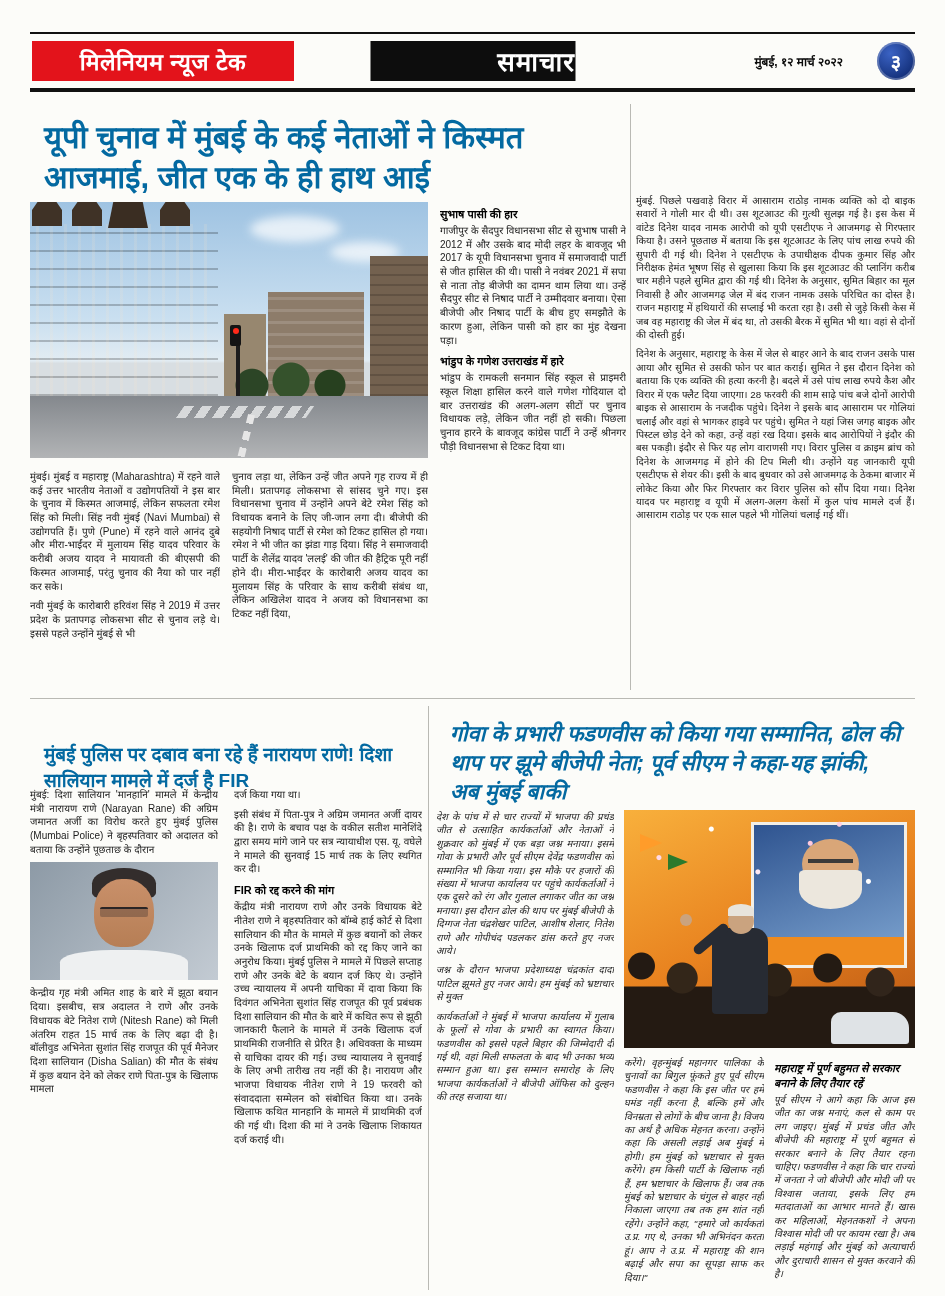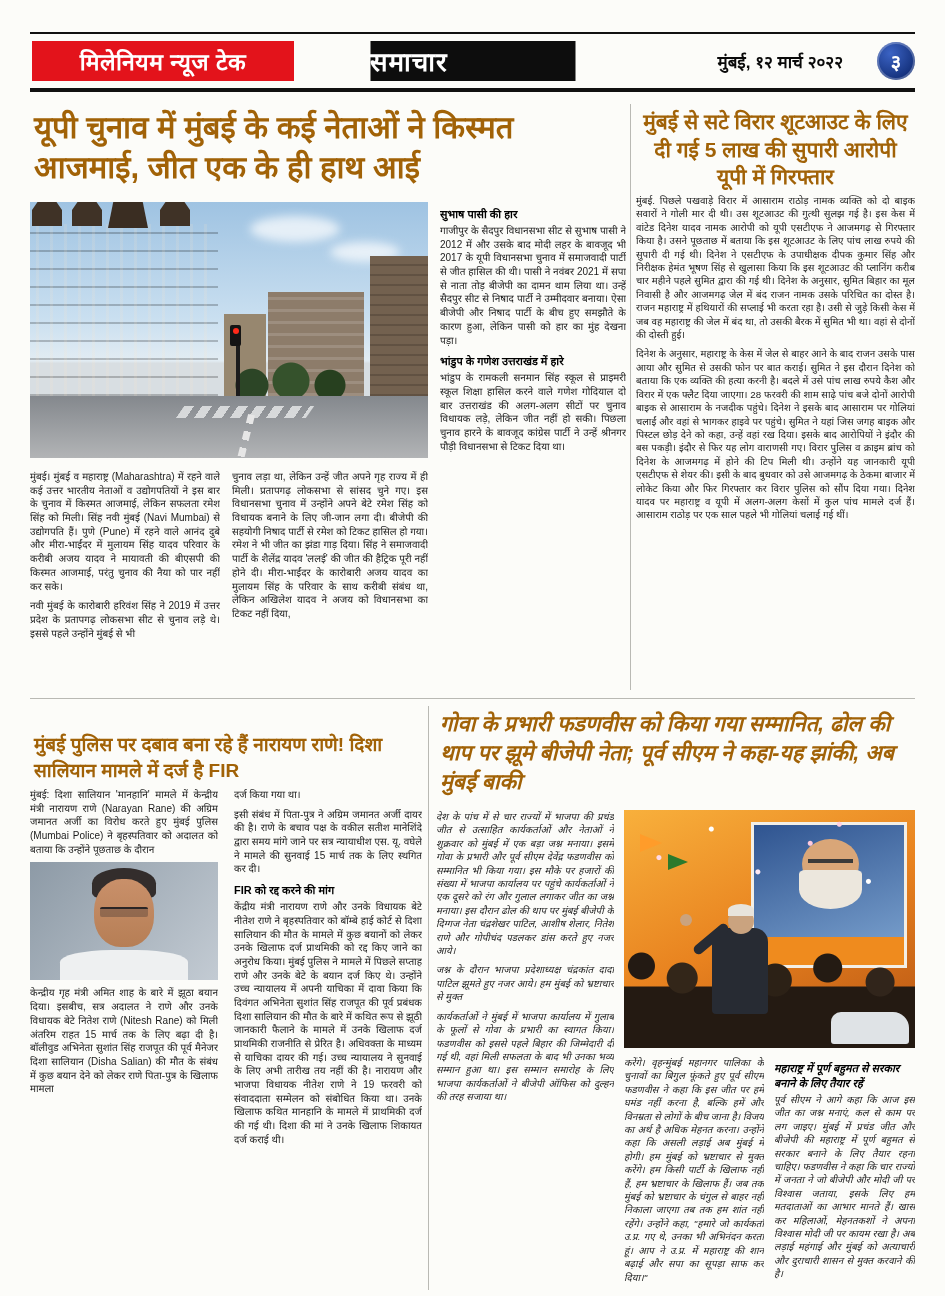--- a/index.html
+++ b/index.html
@@ -8,40 +8,40 @@
     background:#fcfcf9;overflow:hidden;
     font-family:"Liberation Sans","DejaVu Sans",sans-serif;color:#111;
   }
   
   .masthead{position:absolute;left:30px;top:32px;width:885px;height:54px;
     border-top:2px solid #111;border-bottom:4px solid #111;}
   .brand-box{position:absolute;left:2px;top:7px;width:262px;height:40px;
     background:#e3131b;display:flex;align-items:center;justify-content:center;}
   .brand-box span{color:#fff;font-weight:800;font-size:23px;letter-spacing:.5px;}
   .section-box{position:absolute;left:50%;transform:translateX(-50%);top:7px;width:205px;height:40px;
-    background:#0d0d0d;display:flex;align-items:center;justify-content:flex-start;}
+    background:#0d0d0d;display:flex;align-items:center;justify-content:flex-end;}
   .section-box span{color:#fff;font-weight:800;font-size:26px;letter-spacing:1px;}
   .dateline{position:absolute;right:72px;top:50%;transform:translateY(-50%);
-    font-weight:800;font-size:17px;color:#0a0a0a;}
+    font-weight:800;font-size:12px;color:#0a0a0a;}
   .page-circle{position:absolute;right:0;top:8px;width:38px;height:38px;border-radius:50%;
     background:radial-gradient(circle at 35% 30%,#3b63c4,#16337f 70%);
     display:flex;align-items:center;justify-content:center;box-shadow:inset 0 0 0 2px rgba(255,255,255,.25);}
   .page-circle span{color:#fff;font-weight:800;font-size:20px;}
   
   .vdiv,.hdiv{position:absolute;background:#b9b9b4;}
   .vdiv{width:1px;}
   .hdiv{height:1px;}
   
   .col{position:absolute;overflow:hidden;}
   .col p{margin:0 0 6px;text-align:justify;font-size:10px;line-height:1.37;color:#1b1b1b;}
   .col h3{margin:4px 0 3px;font-size:11px;font-weight:800;color:#000;}
   .lead{font-size:11.5px !important;font-weight:800;line-height:1.55 !important;
     text-decoration:underline;color:#000 !important;}
   section{position:absolute;}
-  h1,h2{margin:4px;color:#a16207;}
+  h1,h2{margin:14px;color:#0369a1;}
   
   .art-up{left:30px;top:104px;width:596px;height:586px;}
   .art-up h1{font-size:31px;font-weight:800;line-height:1.3;}
   .photo{position:absolute;overflow:hidden;background:#ccc;}
   .photo-mumbai{left:0;top:98px;width:398px;height:256px;
     background:linear-gradient(180deg,#9fc3e2 0%,#c9dff0 45%,#e2ecf3 62%,#d8dee2 63%);}
   .pm-cloud{position:absolute;background:#fff;opacity:.7;border-radius:50%;filter:blur(5px);}
   .pm-main{position:absolute;left:-8px;bottom:62px;width:196px;height:172px;
     background:linear-gradient(180deg,#453729,#5d4a38);
     background-image:repeating-linear-gradient(90deg,rgba(255,230,200,.14) 0 3px,transparent 3px 14px),
@@ -187,21 +187,20 @@
     </div>
     <div class="col colA3">
       <h3>सुभाष पासी की हार</h3>
       <p>गाजीपुर के सैदपुर विधानसभा सीट से सुभाष पासी ने 2012 में और उसके बाद मोदी लहर के बावजूद भी 2017 के यूपी विधानसभा चुनाव में समाजवादी पार्टी से जीत हासिल की थी। पासी ने नवंबर 2021 में सपा से नाता तोड़ बीजेपी का दामन थाम लिया था। उन्हें सैदपुर सीट से निषाद पार्टी ने उम्मीदवार बनाया। ऐसा बीजेपी और निषाद पार्टी के बीच हुए समझौते के कारण हुआ, लेकिन पासी को हार का मुंह देखना पड़ा।</p>
       <h3>भांडुप के गणेश उत्तराखंड में हारे</h3>
       <p>भांडुप के रामकली सनमान सिंह स्कूल से प्राइमरी स्कूल शिक्षा हासिल करने वाले गणेश गोदियाल दो बार उत्तराखंड की अलग-अलग सीटों पर चुनाव विधायक लड़े, लेकिन जीत नहीं हो सकी। पिछला चुनाव हारने के बावजूद कांग्रेस पार्टी ने उन्हें श्रीनगर पौड़ी विधानसभा से टिकट दिया था।</p>
     </div>
   </section>
 
   <section class="art-virar">
-    <h2>मुंबई से सटे विरार शूटआउट के लिए दी गई 5 लाख की सुपारी आरोपी यूपी में गिरफ्तार</h2>
     <div class="col colB">
       <p>मुंबई. पिछले पखवाड़े विरार में आसाराम राठोड़ नामक व्यक्ति को दो बाइक सवारों ने गोली मार दी थी। उस शूटआउट की गुत्थी सुलझ गई है। इस केस में वांटेड दिनेश यादव नामक आरोपी को यूपी एसटीएफ ने आजमगढ़ से गिरफ्तार किया है। उसने पूछताछ में बताया कि इस शूटआउट के लिए पांच लाख रुपये की सुपारी दी गई थी। दिनेश ने एसटीएफ के उपाधीक्षक दीपक कुमार सिंह और निरीक्षक हेमंत भूषण सिंह से खुलासा किया कि इस शूटआउट की प्लानिंग करीब चार महीने पहले सुमित द्वारा की गई थी। दिनेश के अनुसार, सुमित बिहार का मूल निवासी है और आजमगढ़ जेल में बंद राजन नामक उसके परिचित का दोस्त है। राजन महाराष्ट्र में हथियारों की सप्लाई भी करता रहा है। उसी से जुड़े किसी केस में जब वह महाराष्ट्र की जेल में बंद था, तो उसकी बैरक में सुमित भी था। वहां से दोनों की दोस्ती हुई।</p>
       <p>दिनेश के अनुसार, महाराष्ट्र के केस में जेल से बाहर आने के बाद राजन उसके पास आया और सुमित से उसकी फोन पर बात कराई। सुमित ने इस दौरान दिनेश को बताया कि एक व्यक्ति की हत्या करनी है। बदले में उसे पांच लाख रुपये कैश और विरार में एक फ्लैट दिया जाएगा। 28 फरवरी की शाम साढ़े पांच बजे दोनों आरोपी बाइक से आसाराम के नजदीक पहुंचे। दिनेश ने इसके बाद आसाराम पर गोलियां चलाईं और वहां से भागकर हाइवे पर पहुंचे। सुमित ने यहां जिस जगह बाइक और पिस्टल छोड़ देने को कहा, उन्हें वहां रख दिया। इसके बाद आरोपियों ने इंदौर की बस पकड़ी। इंदौर से फिर यह लोग वाराणसी गए। विरार पुलिस व क्राइम ब्रांच को दिनेश के आजमगढ़ में होने की टिप मिली थी। उन्होंने यह जानकारी यूपी एसटीएफ से शेयर की। इसी के बाद बुधवार को उसे आजमगढ़ के ठेकमा बाजार में लोकेट किया और फिर गिरफ्तार कर विरार पुलिस को सौंप दिया गया। दिनेश यादव पर महाराष्ट्र व यूपी में अलग-अलग केसों में कुल पांच मामले दर्ज हैं। आसाराम राठोड़ पर एक साल पहले भी गोलियां चलाई गई थीं।</p>
     </div>
   </section>
 
   <section class="art-rane">
     <h2>मुंबई पुलिस पर दबाव बना रहे हैं नारायण राणे! दिशा सालियान मामले में दर्ज है FIR</h2>
     <div class="col colC1">
       <p>मुंबई: दिशा सालियान 'मानहानि' मामले में केन्द्रीय मंत्री नारायण राणे (Narayan Rane) की अग्रिम जमानत अर्जी का विरोध करते हुए मुंबई पुलिस (Mumbai Police) ने बृहस्पतिवार को अदालत को बताया कि उन्होंने पूछताछ के दौरान</p>

